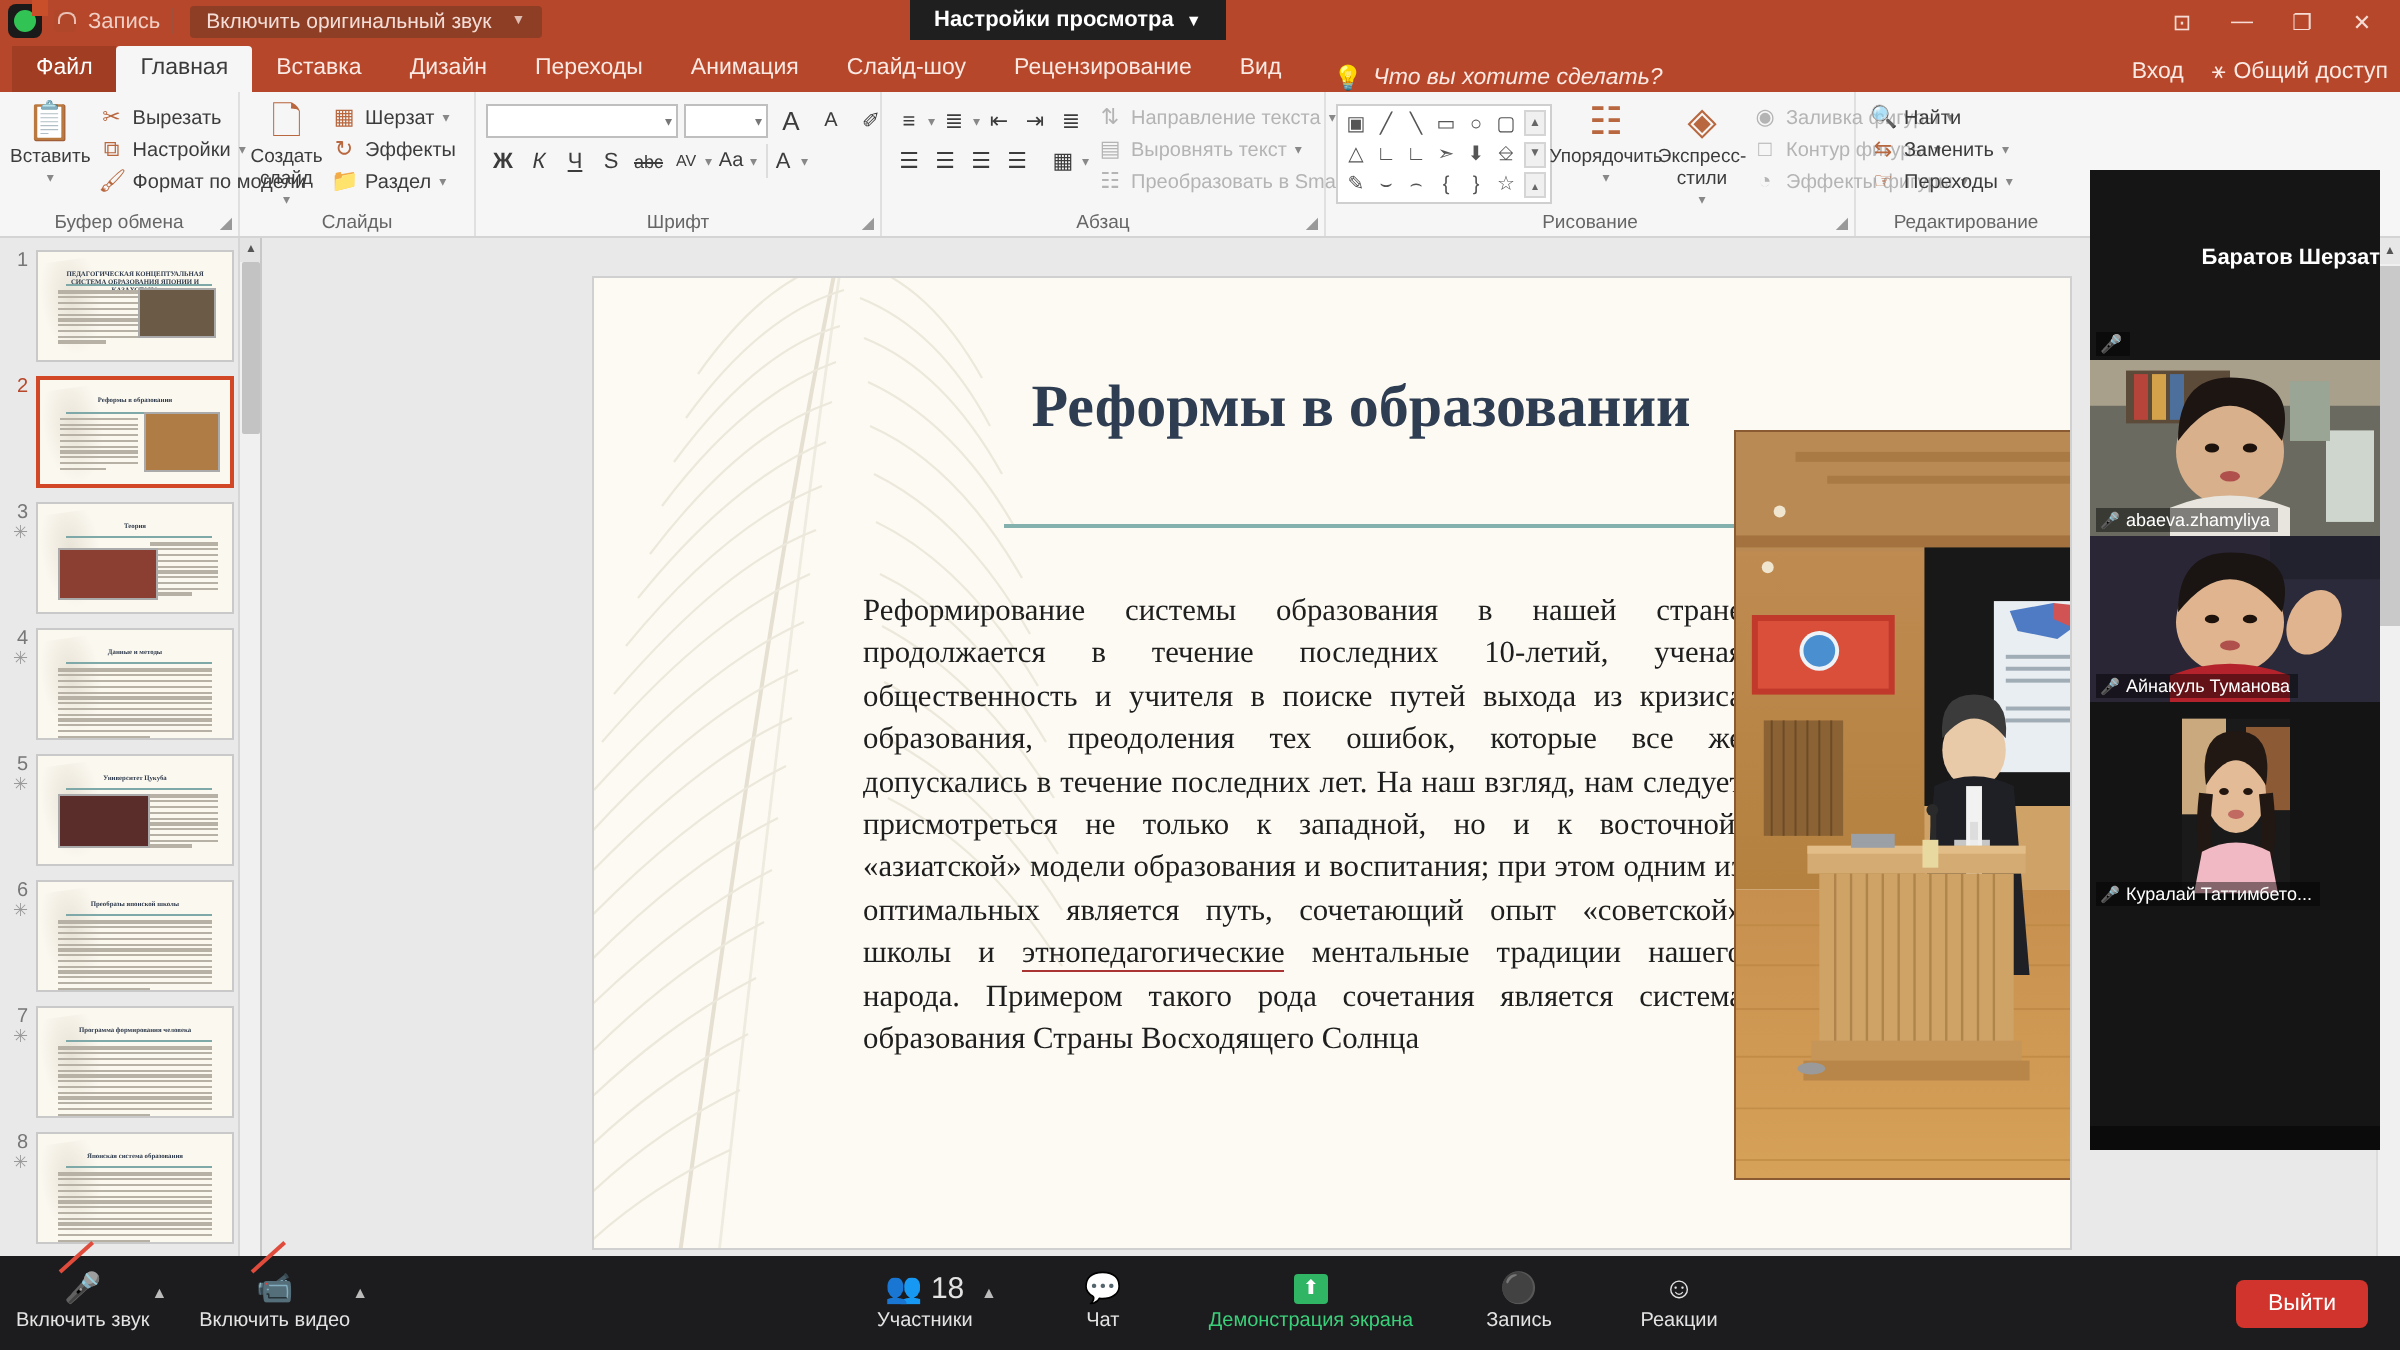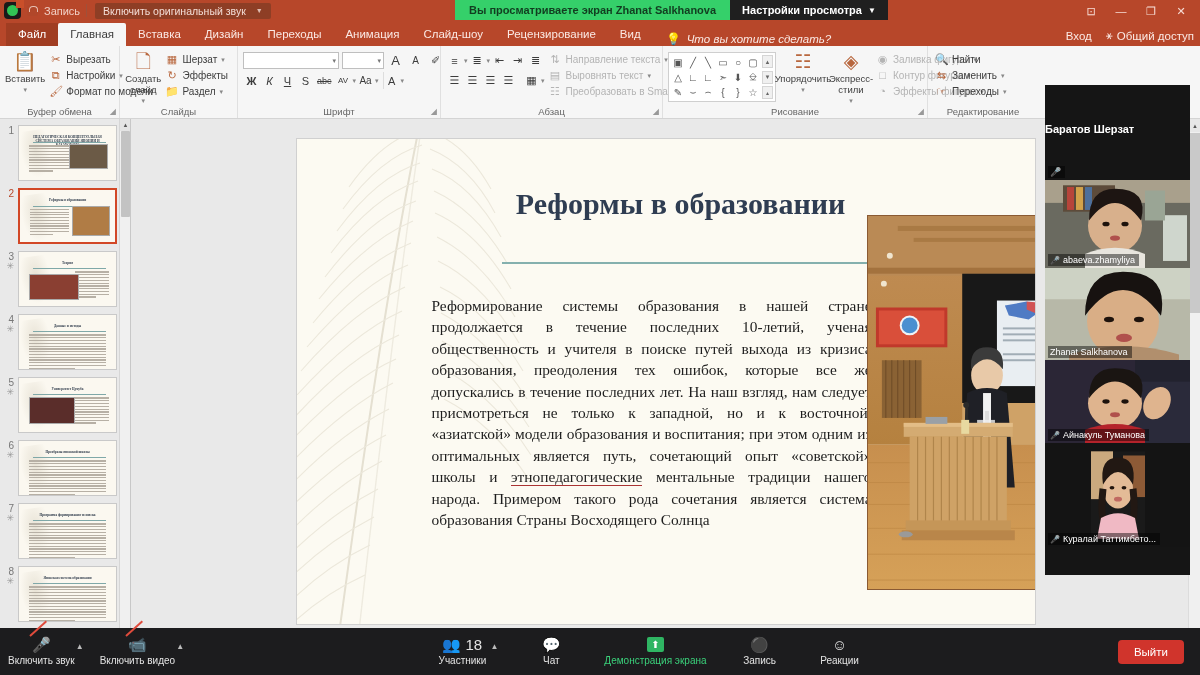--- a/index.html
+++ b/index.html
@@ -279,21 +279,21 @@
     background: #0b0b0b; z-index: 55; overflow: hidden;
   }
   .vtile { position: relative; width: 100%; overflow: hidden; background: #111; }
   .vname {
     position: absolute; left: 3px; bottom: 2px; color: #fff; font-size: 9px;
     background: rgba(0,0,0,.45); padding: 1px 4px 1px 2px; display: flex;
     align-items: center; gap: 3px; max-width: 94%; white-space: nowrap; overflow: hidden;
   }
   .mute-ic { color: #e8443a; font-size: 9px; font-weight: bold; }
   .vcenter-name {
-    position: absolute; left: 0; right: 16px; top: 40%; text-align: left;
+    position: absolute; left: 0; right: 0; top: 40%; text-align: right;
     color: #fff; font-size: 11px; font-weight: bold;
   }
   .vtile.active { box-shadow: inset 0 0 0 2px #6fbf4a; }
 
   
   #zoombar {
     position: absolute; left: 0; bottom: 0; width: 1200px; height: 47px;
     background: #1c1c1e; z-index: 70; display: flex; align-items: center;
   }
   .zb-left { display: flex; align-items: center; padding-left: 8px; gap: 2px; }
@@ -929,35 +929,20 @@
          <ellipse cx="70" cy="52" rx="27" ry="31" fill="#d8b08c"></ellipse>
          <path d="M44 46 q26 -40 52 0 q8 -36 -26 -36 q-26 0 -26 36 z" fill="#1d1512"></path>
          <ellipse cx="61" cy="50" rx="3.6" ry="2.6" fill="#1d120c"></ellipse>
          <ellipse cx="80" cy="50" rx="3.6" ry="2.6" fill="#1d120c"></ellipse>
          <ellipse cx="70" cy="66" rx="5" ry="3" fill="#b0504c"></ellipse>
          <path d="M40 84 q30 -14 60 0 l0 20 l-60 0 z" fill="#e8e5de"></path>
          </svg><div class="vname">
         <span class="mute-ic" style="font-size: 8px;">🎤</span>
         <span>abaeva.zhamyliya</span>
       </div></div>
-    <div class="vtile active" style="height: 92px;"><svg viewBox="0 0 145 100" preserveAspectRatio="none" width="100%" height="100%">
-        <rect width="145" height="100" fill="#b7b8a8"></rect>
-         <rect x="0" y="0" width="145" height="26" fill="#a9a08c"></rect>
-
-         <rect x="0" y="0" width="145" height="34" fill="#cdd2c4"></rect>
-
-         <ellipse cx="78" cy="58" rx="36" ry="40" fill="#d9ae86"></ellipse>
-         <path d="M40 52 q38 -56 76 0 q8 -48 -38 -48 q-38 0 -38 48 z" fill="#171210"></path>
-         <ellipse cx="64" cy="56" rx="5" ry="3" fill="#1d120c"></ellipse>
-         <ellipse cx="94" cy="56" rx="5" ry="3" fill="#1d120c"></ellipse>
-         <ellipse cx="79" cy="76" rx="8" ry="4.4" fill="#b0504c"></ellipse>
-         <path d="M24 94 q56 -18 110 0 l0 18 l-110 0 z" fill="#b18f6d"></path>
-         </svg><div class="vname">
-        <span>Zhanat Salkhanova</span>
-      </div></div>
     <div class="vtile" style="height: 83px;"><svg viewBox="0 0 145 100" preserveAspectRatio="none" width="100%" height="100%">
         <rect width="145" height="100" fill="#2a2a3a"></rect>
          <rect x="0" y="0" width="145" height="26" fill="#22222e"></rect>
 
          <rect x="0" y="0" width="90" height="100" fill="#2b2636"></rect>
          <ellipse cx="70" cy="52" rx="27" ry="31" fill="#dfb48e"></ellipse>
          <path d="M44 46 q26 -40 52 0 q8 -36 -26 -36 q-26 0 -26 36 z" fill="#1a1512"></path>
          <ellipse cx="61" cy="50" rx="3.6" ry="2.6" fill="#1d120c"></ellipse>
          <ellipse cx="80" cy="50" rx="3.6" ry="2.6" fill="#1d120c"></ellipse>
          <ellipse cx="70" cy="66" rx="5" ry="3" fill="#b0504c"></ellipse>
@@ -993,21 +978,20 @@
       </span>
     <span class="rec-dot"></span>
     <span class="zt-label">Запись</span>
     <span class="sep-v"></span>
     <span class="orig-sound">
       <span>Включить оригинальный звук</span>
       <span class="caret">▼</span>
     </span>
   </div>
   <div class="zt-center">
-    <span class="share-banner">Вы просматриваете экран Zhanat Salkhanova</span>
     <span class="view-opts">
       <span>Настройки просмотра</span>
       <span class="caret">▼</span>
     </span>
   </div>
 </div>
 
 <div id="zoombar">
   <div class="zb-left">
     <div class="zb-ic-wrap">

